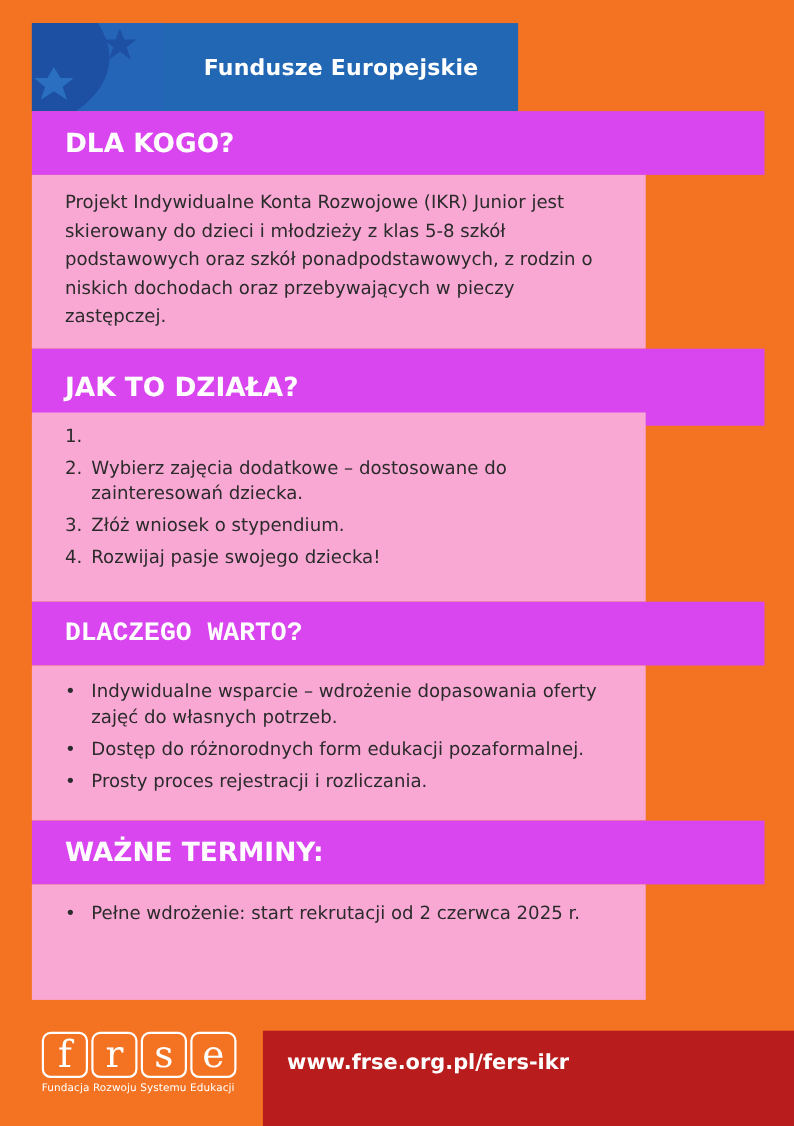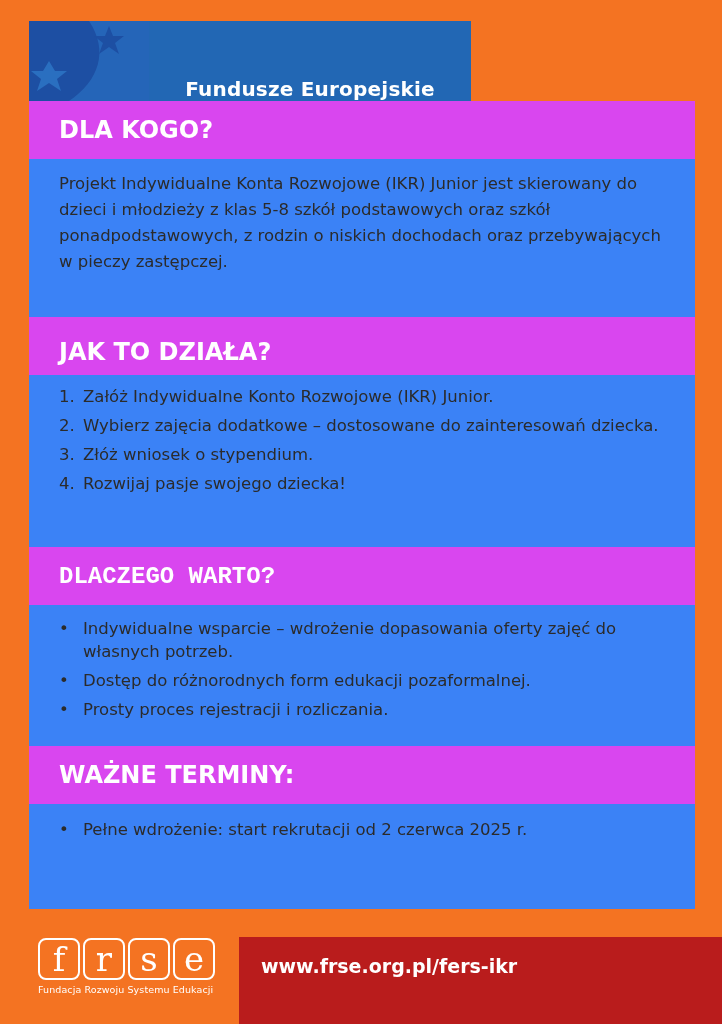--- a/index.html
+++ b/index.html
@@ -4,37 +4,37 @@
 <style>
   html, body { margin: 0; padding: 0; }
   body {
     width: 722px; height: 1024px; position: relative; overflow: hidden;
     background: #f47322;
     font-family: "DejaVu Sans", sans-serif;
     color: #2b2b2b;
   }
   .eu-banner {
     position: absolute; left: 29px; top: 21px; width: 442px; height: 80px;
-    background: #2267b4; display: flex; align-items: flex-end;
+    background: #2267b4; display: flex; align-items: center;
   }
   .eu-stars {
     width: 120px; height: 80px; background: #1d4fa3; position: relative; overflow: hidden;
   }
   .eu-stars svg { position: absolute; left: 0; top: 0; }
   .eu-title {
     flex: 1; text-align: center; color: #fff; font-weight: bold; font-size: 20px;
     letter-spacing: 0.2px;
   }
   .section-head {
     position: absolute; left: 29px; width: 666px; background: #d946ef;
     color: #fff; font-weight: bold; font-size: 24px; display: flex; align-items: center;
     padding-left: 30px; box-sizing: border-box;
   }
   .section-body {
-    position: absolute; left: 29px; width: 666px; background: #3b82f6;
+    position: absolute; left: 29px; width: 558px; background: #f9a8d4;
     box-sizing: border-box; padding: 0 30px; font-size: 16.5px; line-height: 26px;
   }
   .intro { padding-top: 12px; }
   ol, ul { margin: 0; padding: 0; list-style: none; }
   .item { display: flex; margin-bottom: 6px; line-height: 23px; }
   .marker { width: 24px; flex: none; }
   .footer-url {
     position: absolute; left: 239px; top: 937px; width: 483px; height: 87px;
     background: #b91c1c; color: #fff; font-weight: bold; font-size: 19px;
     box-sizing: border-box; padding: 18px 0 0 22px;
@@ -65,21 +65,20 @@
 <div class="section-head" style="top:101px;height:58px;">DLA KOGO?</div>
 <div class="section-body intro" style="top:159px;height:158px;">
   <p style="margin:0;">Projekt Indywidualne Konta Rozwojowe (IKR) Junior jest skierowany do dzieci i młodzieży z klas 5-8 szkół podstawowych oraz szkół ponadpodstawowych, z rodzin o niskich dochodach oraz przebywających w pieczy zastępczej.</p>
 </div>
 
 <div class="section-head" style="top:317px;height:70px;">JAK TO DZIAŁA?</div>
 <div class="section-body" style="top:375px;height:172px;padding-top:10px;">
   <ol>
     <li class="item">
         <span class="marker">1.</span>
-        <span>Załóż Indywidualne Konto Rozwojowe (IKR) Junior.</span>
       </li>
     <li class="item">
         <span class="marker">2.</span>
         <span>Wybierz zajęcia dodatkowe – dostosowane do zainteresowań dziecka.</span>
       </li>
     <li class="item">
         <span class="marker">3.</span>
         <span>Złóż wniosek o stypendium.</span>
       </li>
     <li class="item">

